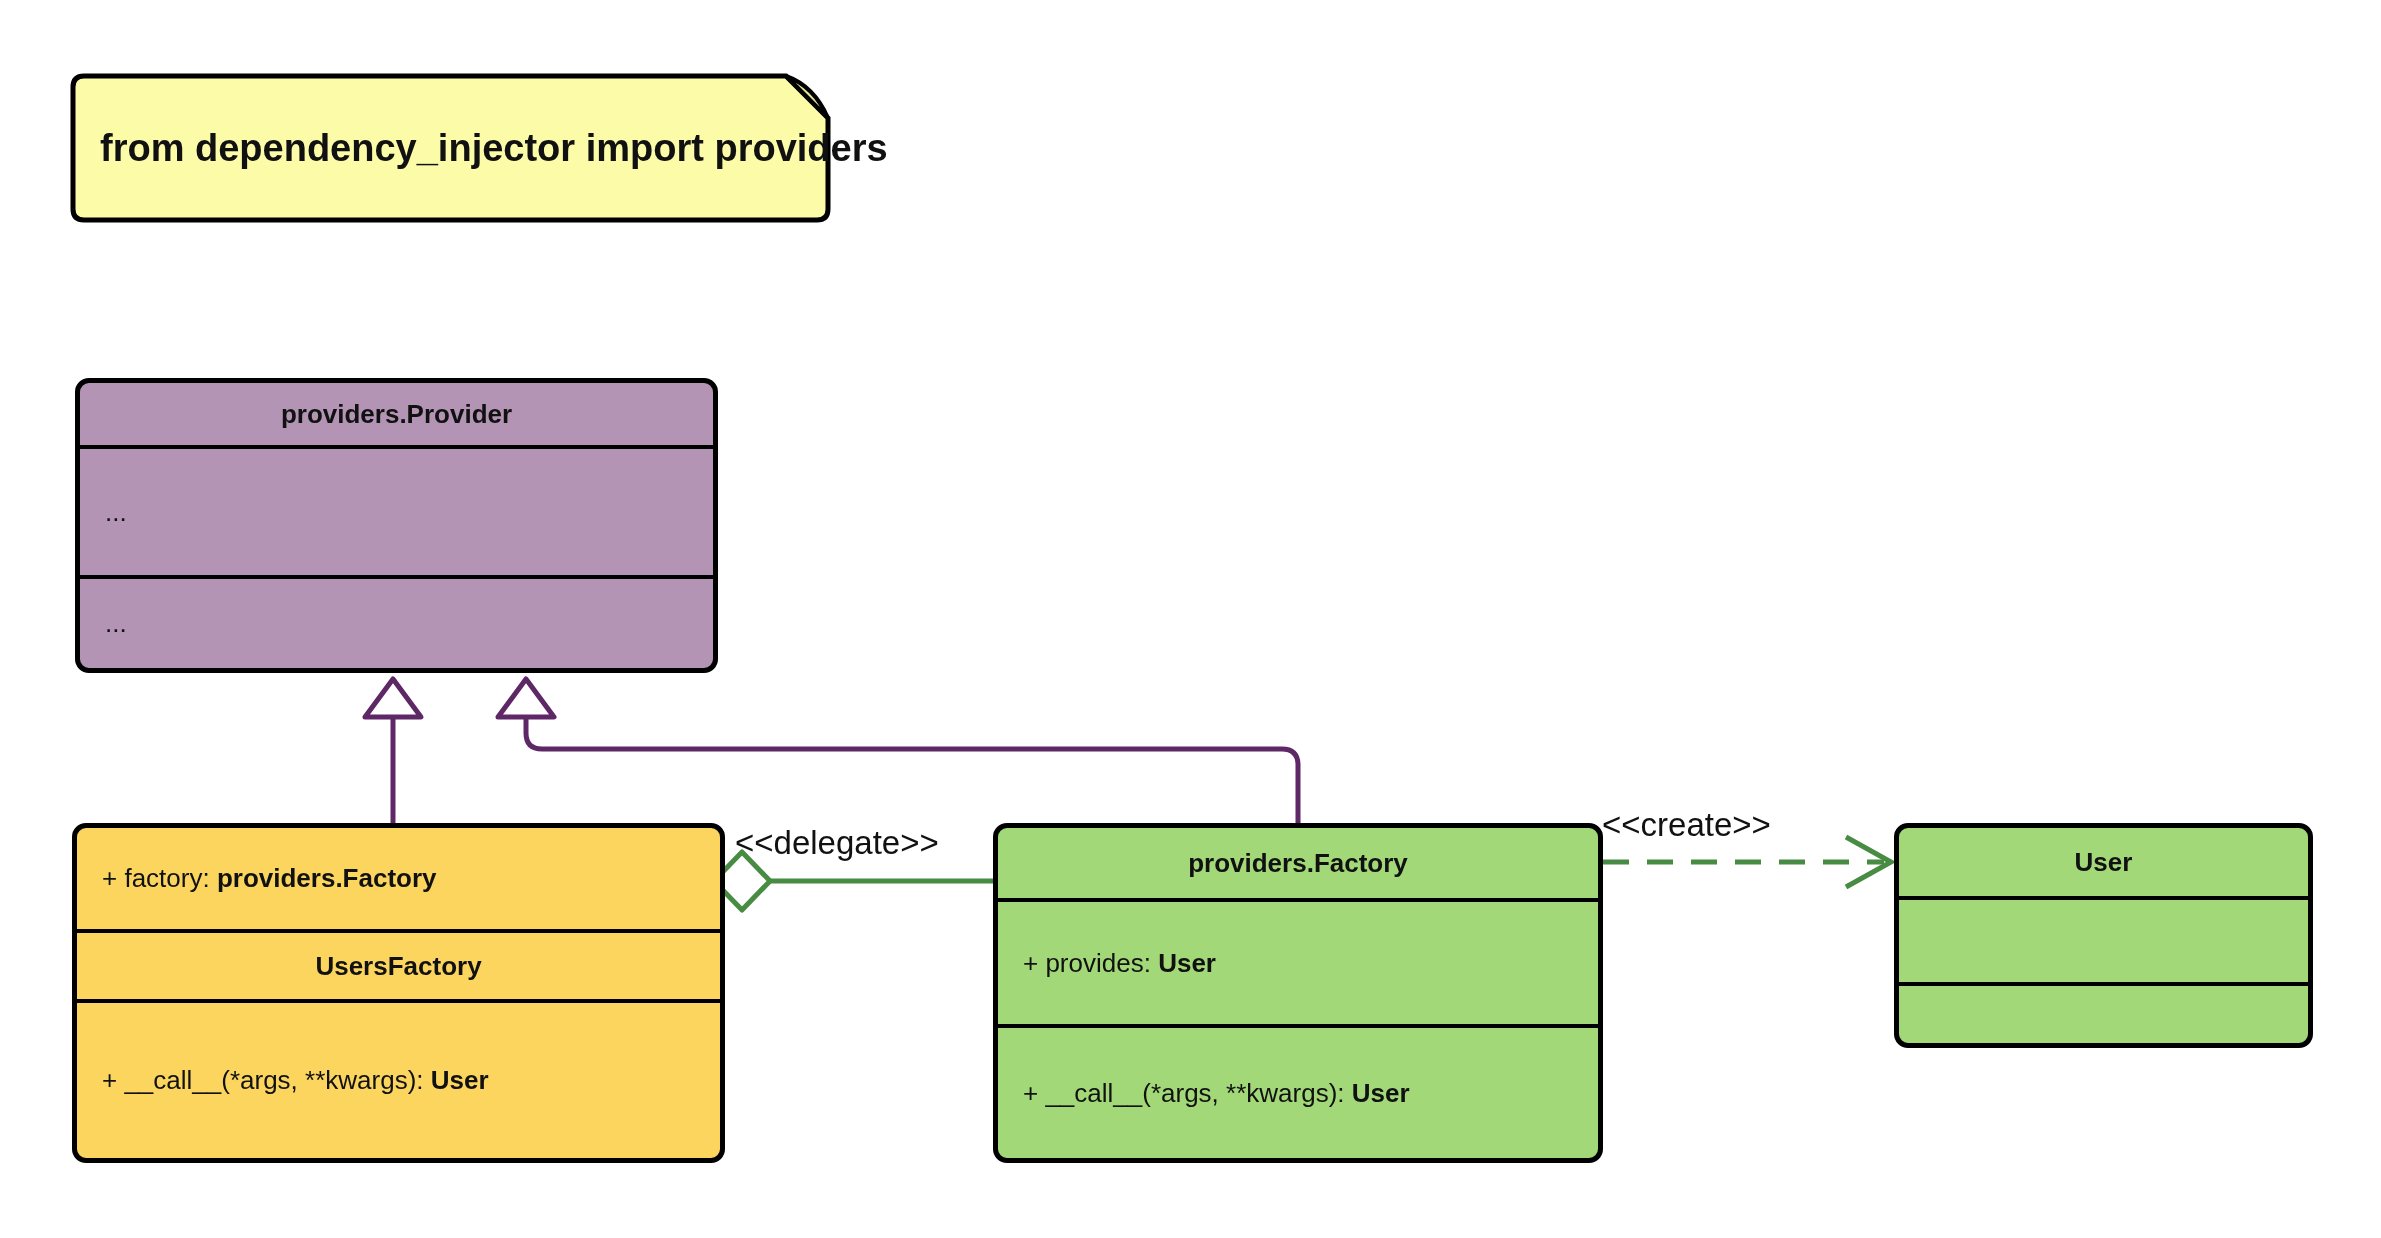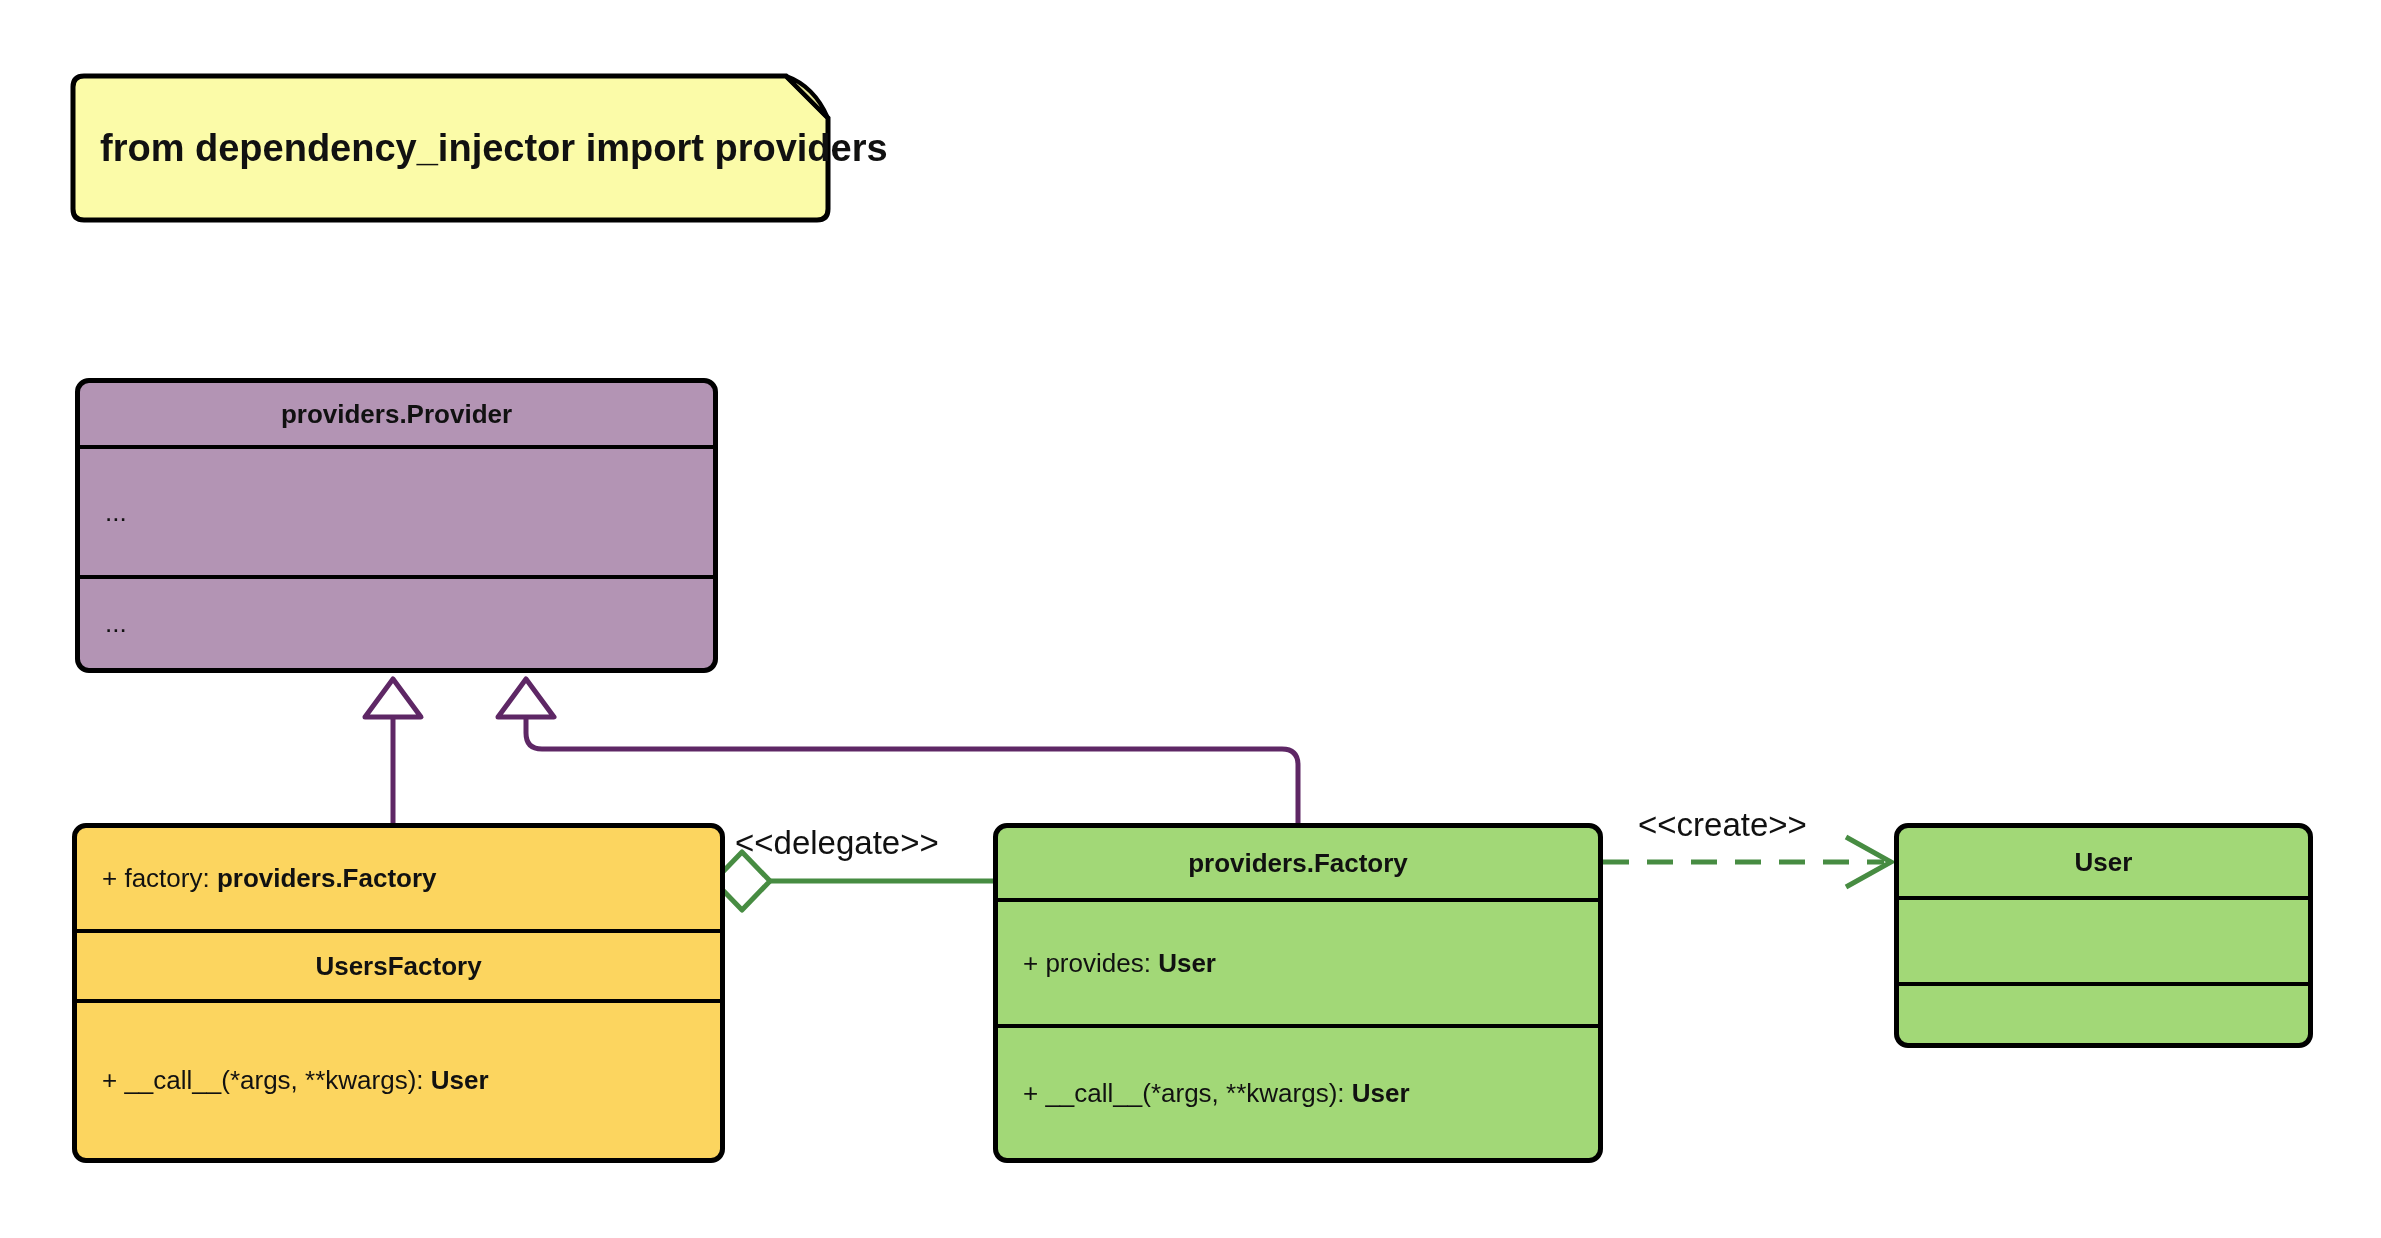--- a/index.html
+++ b/index.html
@@ -47,21 +47,21 @@
   .cls-factory .attrs {height:126px;text-align:right;}
   .cls-factory .methods {flex:1;}
   .cls-user {left:1894px; top:823px; width:419px; height:225px; background:var(--green-fill);}
   .cls-user .title {height:68px;}
   .cls-user .attrs {height:86px;}
   .cls-user .methods {flex:1;}
   
   .edges {position:absolute; left:0; top:0; pointer-events:none;}
   .edge-label {position:absolute; font-size:33px; text-align:left; white-space:nowrap;}
   .label-delegate {left:735px; top:824px; width:280px;}
-  .label-create  {left:1638px; top:806px; width:280px;}
+  .label-create  {left:1602px; top:806px; width:280px;}
 </style>
 </head>
 <body>
 
 <div class="canvas">
 
   <div class="note">
     <svg width="761" height="150" viewBox="0 0 761 150">
       <path d="M 14 3 L 716 3 L 758 45 L 758 136 Q 758 147 747 147 L 14 147 Q 3 147 3 136 L 3 14 Q 3 3 14 3 Z" style="fill:var(--note-fill); stroke:var(--border); stroke-width:5;"></path>
       <path d="M 716 3 L 758 45 Q 744 13 716 3 Z" style="fill:var(--note-fold); stroke:var(--border); stroke-width:4; stroke-linejoin:round;"></path>

